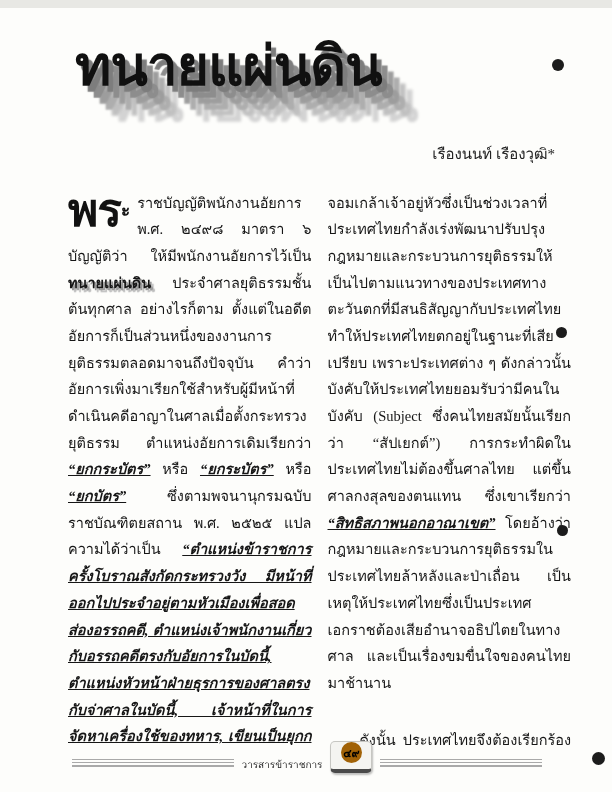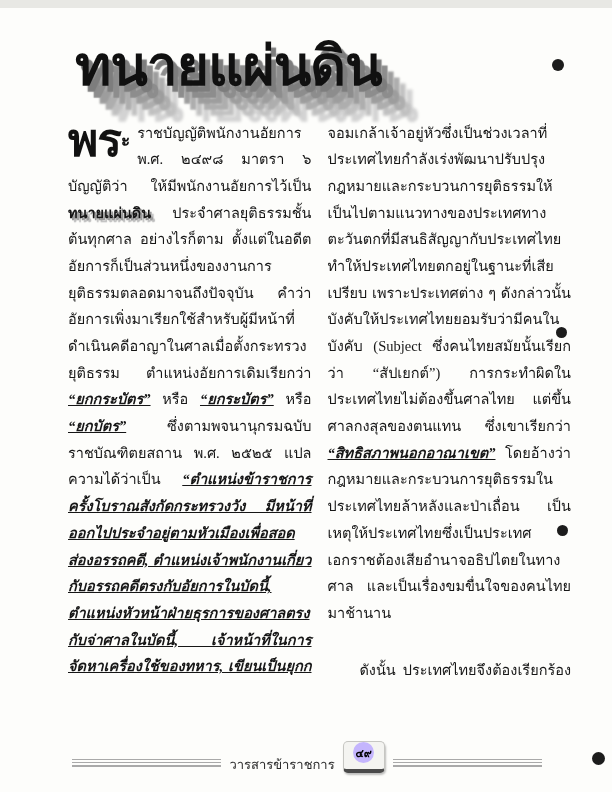--- a/index.html
+++ b/index.html
@@ -53,30 +53,30 @@
   .dc-small{font-size:17px; font-weight:bold; vertical-align:10px;}
   
   .footer{
     position:absolute; left:72px; bottom:20px; width:470px;
     display:flex; align-items:center; gap:8px;
   }
   .stripe{
     flex:1; height:10px;
     background:repeating-linear-gradient(to bottom,#a9a9a9 0 1.3px,rgba(0,0,0,0) 1.3px 3.2px);
   }
-  .journal{font-family:Liberation Sans, sans-serif; font-size:13px; color:#2a2a2a; white-space:nowrap;}
+  .journal{font-family:Liberation Sans, sans-serif; font-size:10px; color:#2a2a2a; white-space:nowrap;}
   .pagebox{
     display:flex; align-items:center; justify-content:center;
     width:40px; height:27px; border-radius:5px; background:#f4f4f1;
     border:1px solid #c6c6c2; border-bottom:4px solid #4a4a4a;
     position:relative; top:-7px; box-shadow:1px 2px 2px rgba(0,0,0,.25);
   }
   .pagecircle{
     display:flex; align-items:center; justify-content:center;
-    width:21px; height:21px; border-radius:50%; background:#c4b5fd;
+    width:21px; height:21px; border-radius:50%; background:#a16207;
     font-size:11px; font-weight:bold; color:#000; margin-top:-6px;
   }
   .issue{font-family:"Liberation Sans", sans-serif; font-size:11.5px; color:#2a2a2a; white-space:nowrap;}
   
   .dot{position:absolute; border-radius:50%; background:#1c1c1c;}
   .dot-1{left:552px; top:51px;  width:12px; height:12px;}
   .dot-2{left:556px; top:319px; width:11px; height:11px;}
   .dot-3{left:557px; top:517px; width:11px; height:11px;}
   .dot-footer{left:592px; top:744px; width:13px; height:13px;}
 </style>
@@ -85,20 +85,21 @@
 
 <div class="page">
 
   <div class="dot dot-1"></div>
   <div class="dot dot-2"></div>
   <div class="dot dot-3"></div>
   <div class="dot dot-footer"></div>
 
   <h1 class="title">ทนายแผ่นดิน</h1>
 
+  <div class="author">เรืองนนท์ เรืองวุฒิ*</div>
 
   <div class="columns">
     <div class="col col-left">
       <div>
           <p class="para"><span class="dropcap"><span class="dc-big">พร</span><span class="dc-small">ะ</span></span><span class="seg-normal">ราชบัญญัติพนักงานอัยการ พ.ศ. ๒๔๙๘ มาตรา ๖ บัญญัติว่า ให้มีพนักงานอัยการไว้เป็น </span><span class="seg-highlight">ทนายแผ่นดิน</span><span class="seg-normal"> ประจำศาลยุติธรรมชั้นต้นทุกศาล อย่างไรก็ตาม ตั้งแต่ในอดีตอัยการก็เป็นส่วนหนึ่งของงานการยุติธรรมตลอดมาจนถึงปัจจุบัน คำว่าอัยการเพิ่งมาเรียกใช้สำหรับผู้มีหน้าที่ดำเนินคดีอาญาในศาลเมื่อตั้งกระทรวงยุติธรรม ตำแหน่งอัยการเดิมเรียกว่า </span><span class="seg-bold-italic">“ยกกระบัตร”</span><span class="seg-normal"> หรือ </span><span class="seg-bold-italic">“ยกระบัตร”</span><span class="seg-normal"> หรือ </span><span class="seg-bold-italic">“ยกบัตร”</span><span class="seg-normal"> ซึ่งตามพจนานุกรมฉบับราชบัณฑิตยสถาน พ.ศ. ๒๕๒๕ แปลความได้ว่าเป็น </span><span class="seg-bold-italic">“ตำแหน่งข้าราชการครั้งโบราณสังกัดกระทรวงวัง มีหน้าที่ออกไปประจำอยู่ตามหัวเมืองเพื่อสอดส่องอรรถคดี, ตำแหน่งเจ้าพนักงานเกี่ยวกับอรรถคดีตรงกับอัยการในบัดนี้, ตำแหน่งหัวหน้าฝ่ายธุรการของศาลตรงกับจ่าศาลในบัดนี้, เจ้าหน้าที่ในการจัดหาเครื่องใช้ของทหาร, เขียนเป็นยุกกระบัตรก็มี”</span></p>
         </div>
 
     </div>
     <div class="col col-right">
       <div>

